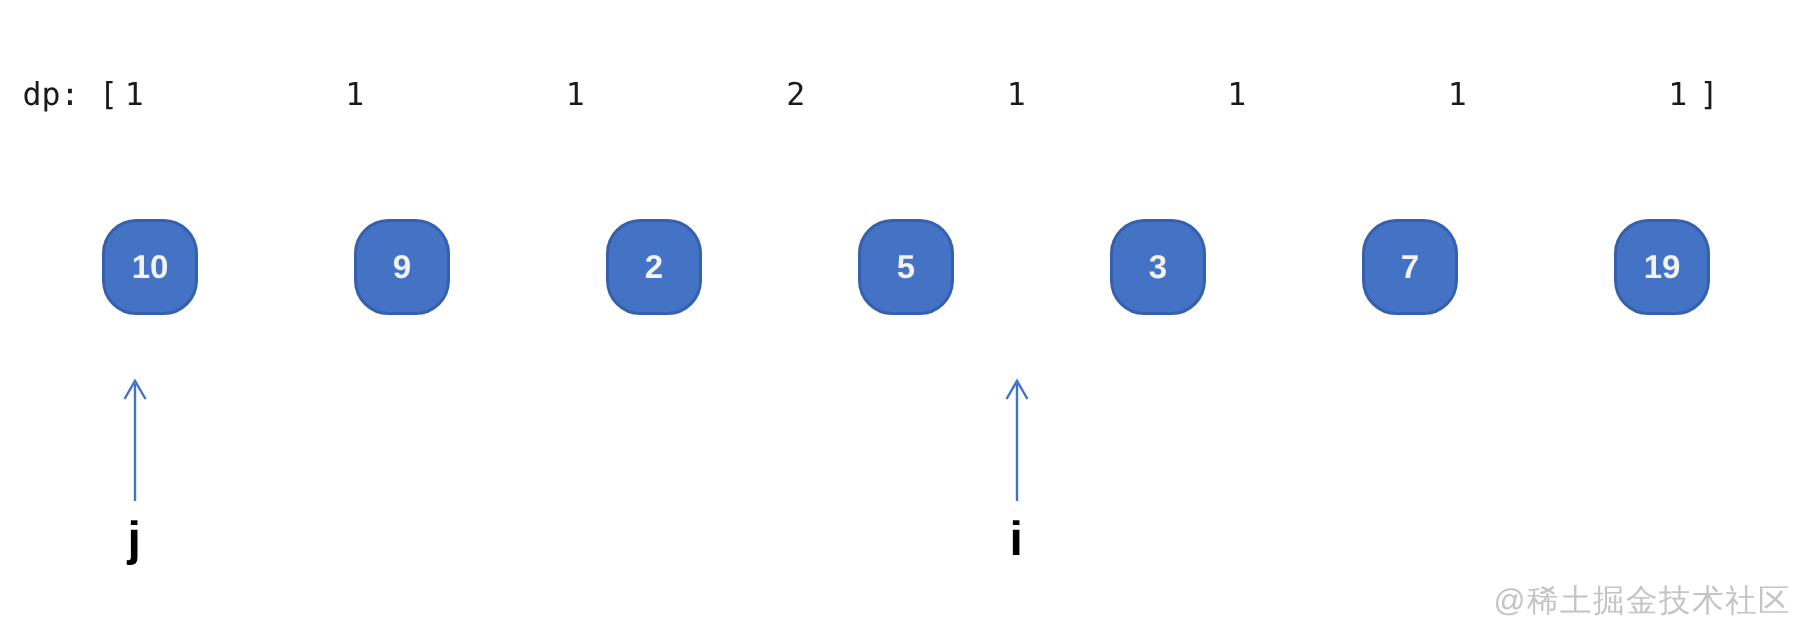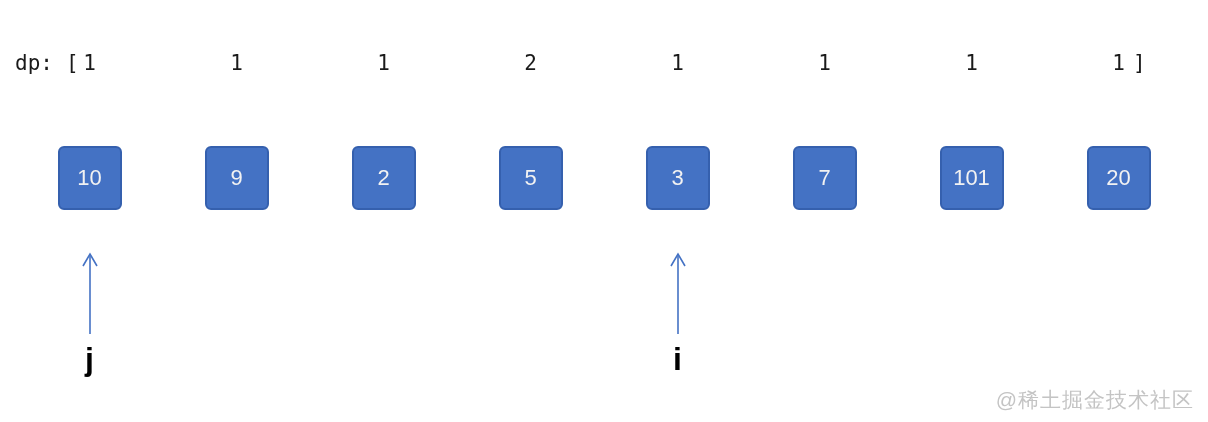--- a/index.html
+++ b/index.html
@@ -59,26 +59,27 @@
   .dp-val { line-height: 30px; }
 
   
   #box-row { top: 146px; height: 64px; }
   .num-box {
     width: 64px;
     height: 64px;
     box-sizing: border-box;
     background: var(--box-fill, #4472C4);
     border: 2px solid var(--box-border, #3560AE);
-    border-radius: 6px;
+    border-radius: 23px;
     color: var(--box-text, #f2f2f2);
     font-size: 22px;
     display: flex;
     align-items: center;
     justify-content: center;
+    font-weight: bold;
   }
 
   
   #arrow-row { top: 250px; height: 85px; }
   .arrow-svg { display: block; }
   .arrow-svg line, .arrow-svg polyline {
     stroke: var(--arrow, #4472C4);
     stroke-width: 1.6;
     fill: none;
   }
@@ -152,24 +153,21 @@
       <div class="cell">
         <div class="num-box">5</div>
       </div>
       <div class="cell">
         <div class="num-box">3</div>
       </div>
       <div class="cell">
         <div class="num-box">7</div>
       </div>
       <div class="cell">
-        <div class="num-box">101</div>
-      </div>
-      <div class="cell">
-        <div class="num-box">20</div>
+        <div class="num-box">19</div>
       </div>
     </div>
 
   <div class="cols" id="arrow-row">
       <div class="cell">
         <svg class="arrow-svg" width="22" height="85" viewBox="0 0 22 85">
           <line x1="11" y1="84" x2="11" y2="6"></line>
           <polyline points="4,16 11,4 18,16"></polyline>
         </svg>
       </div>

